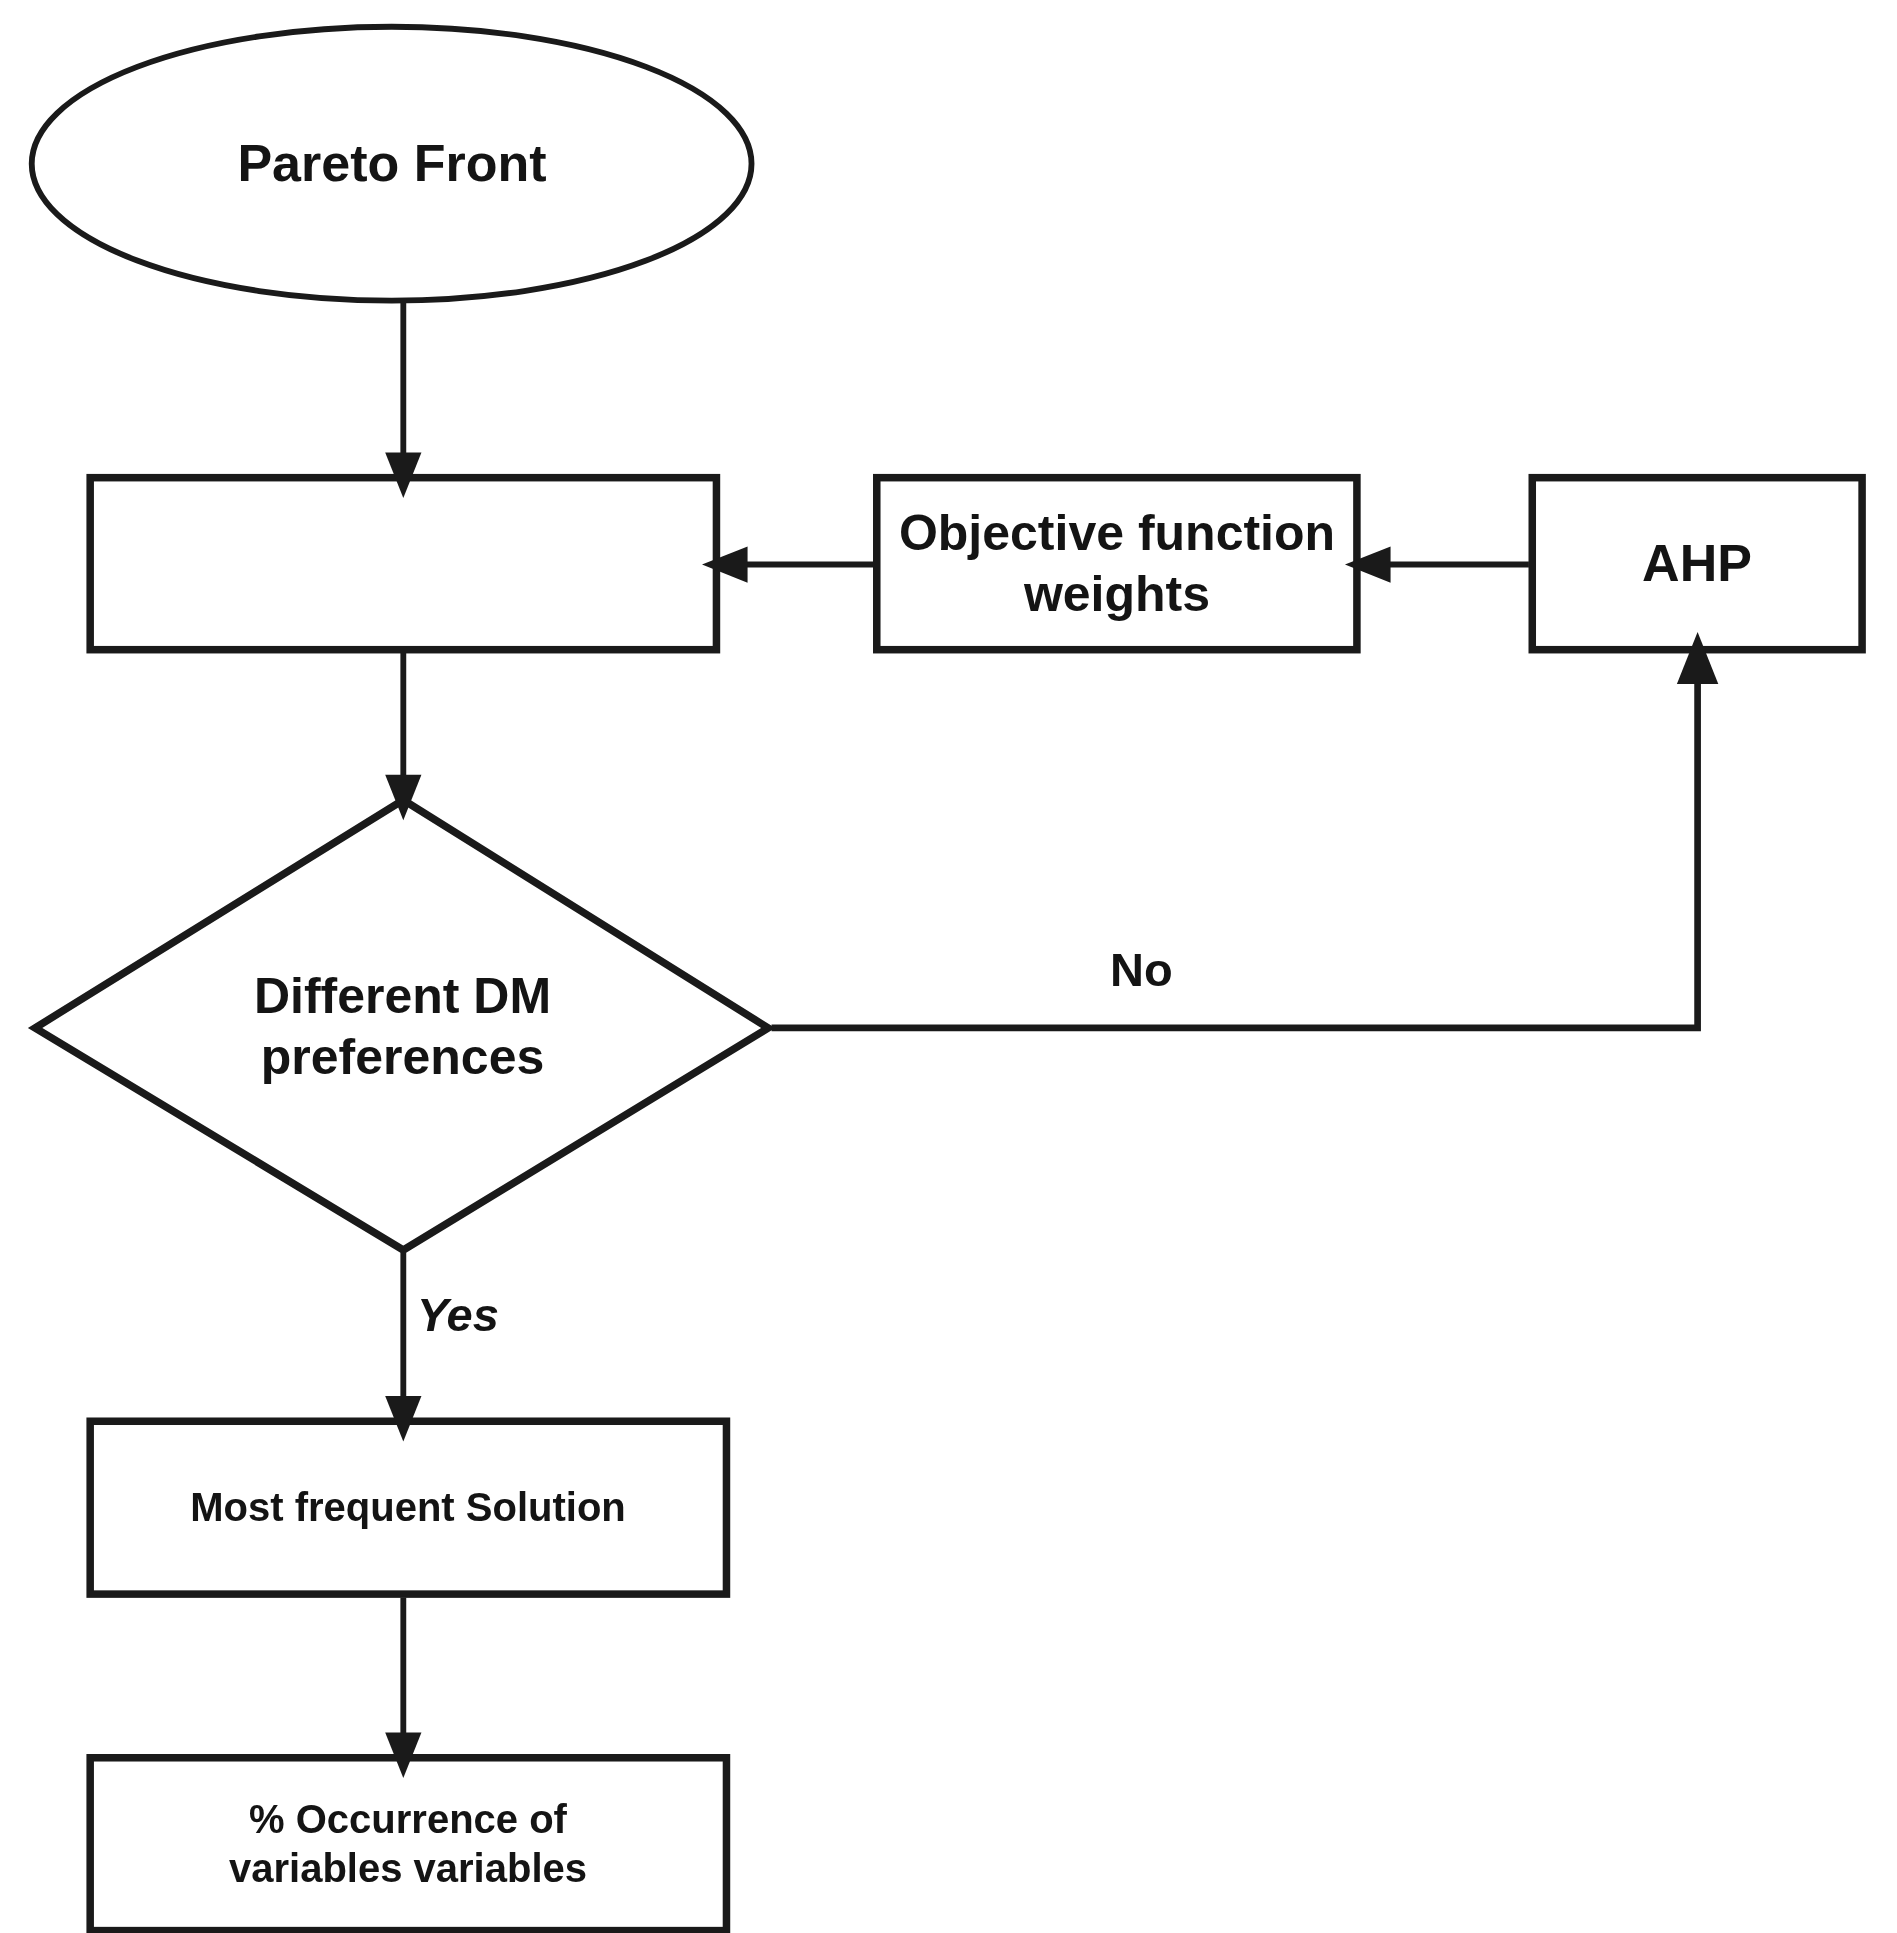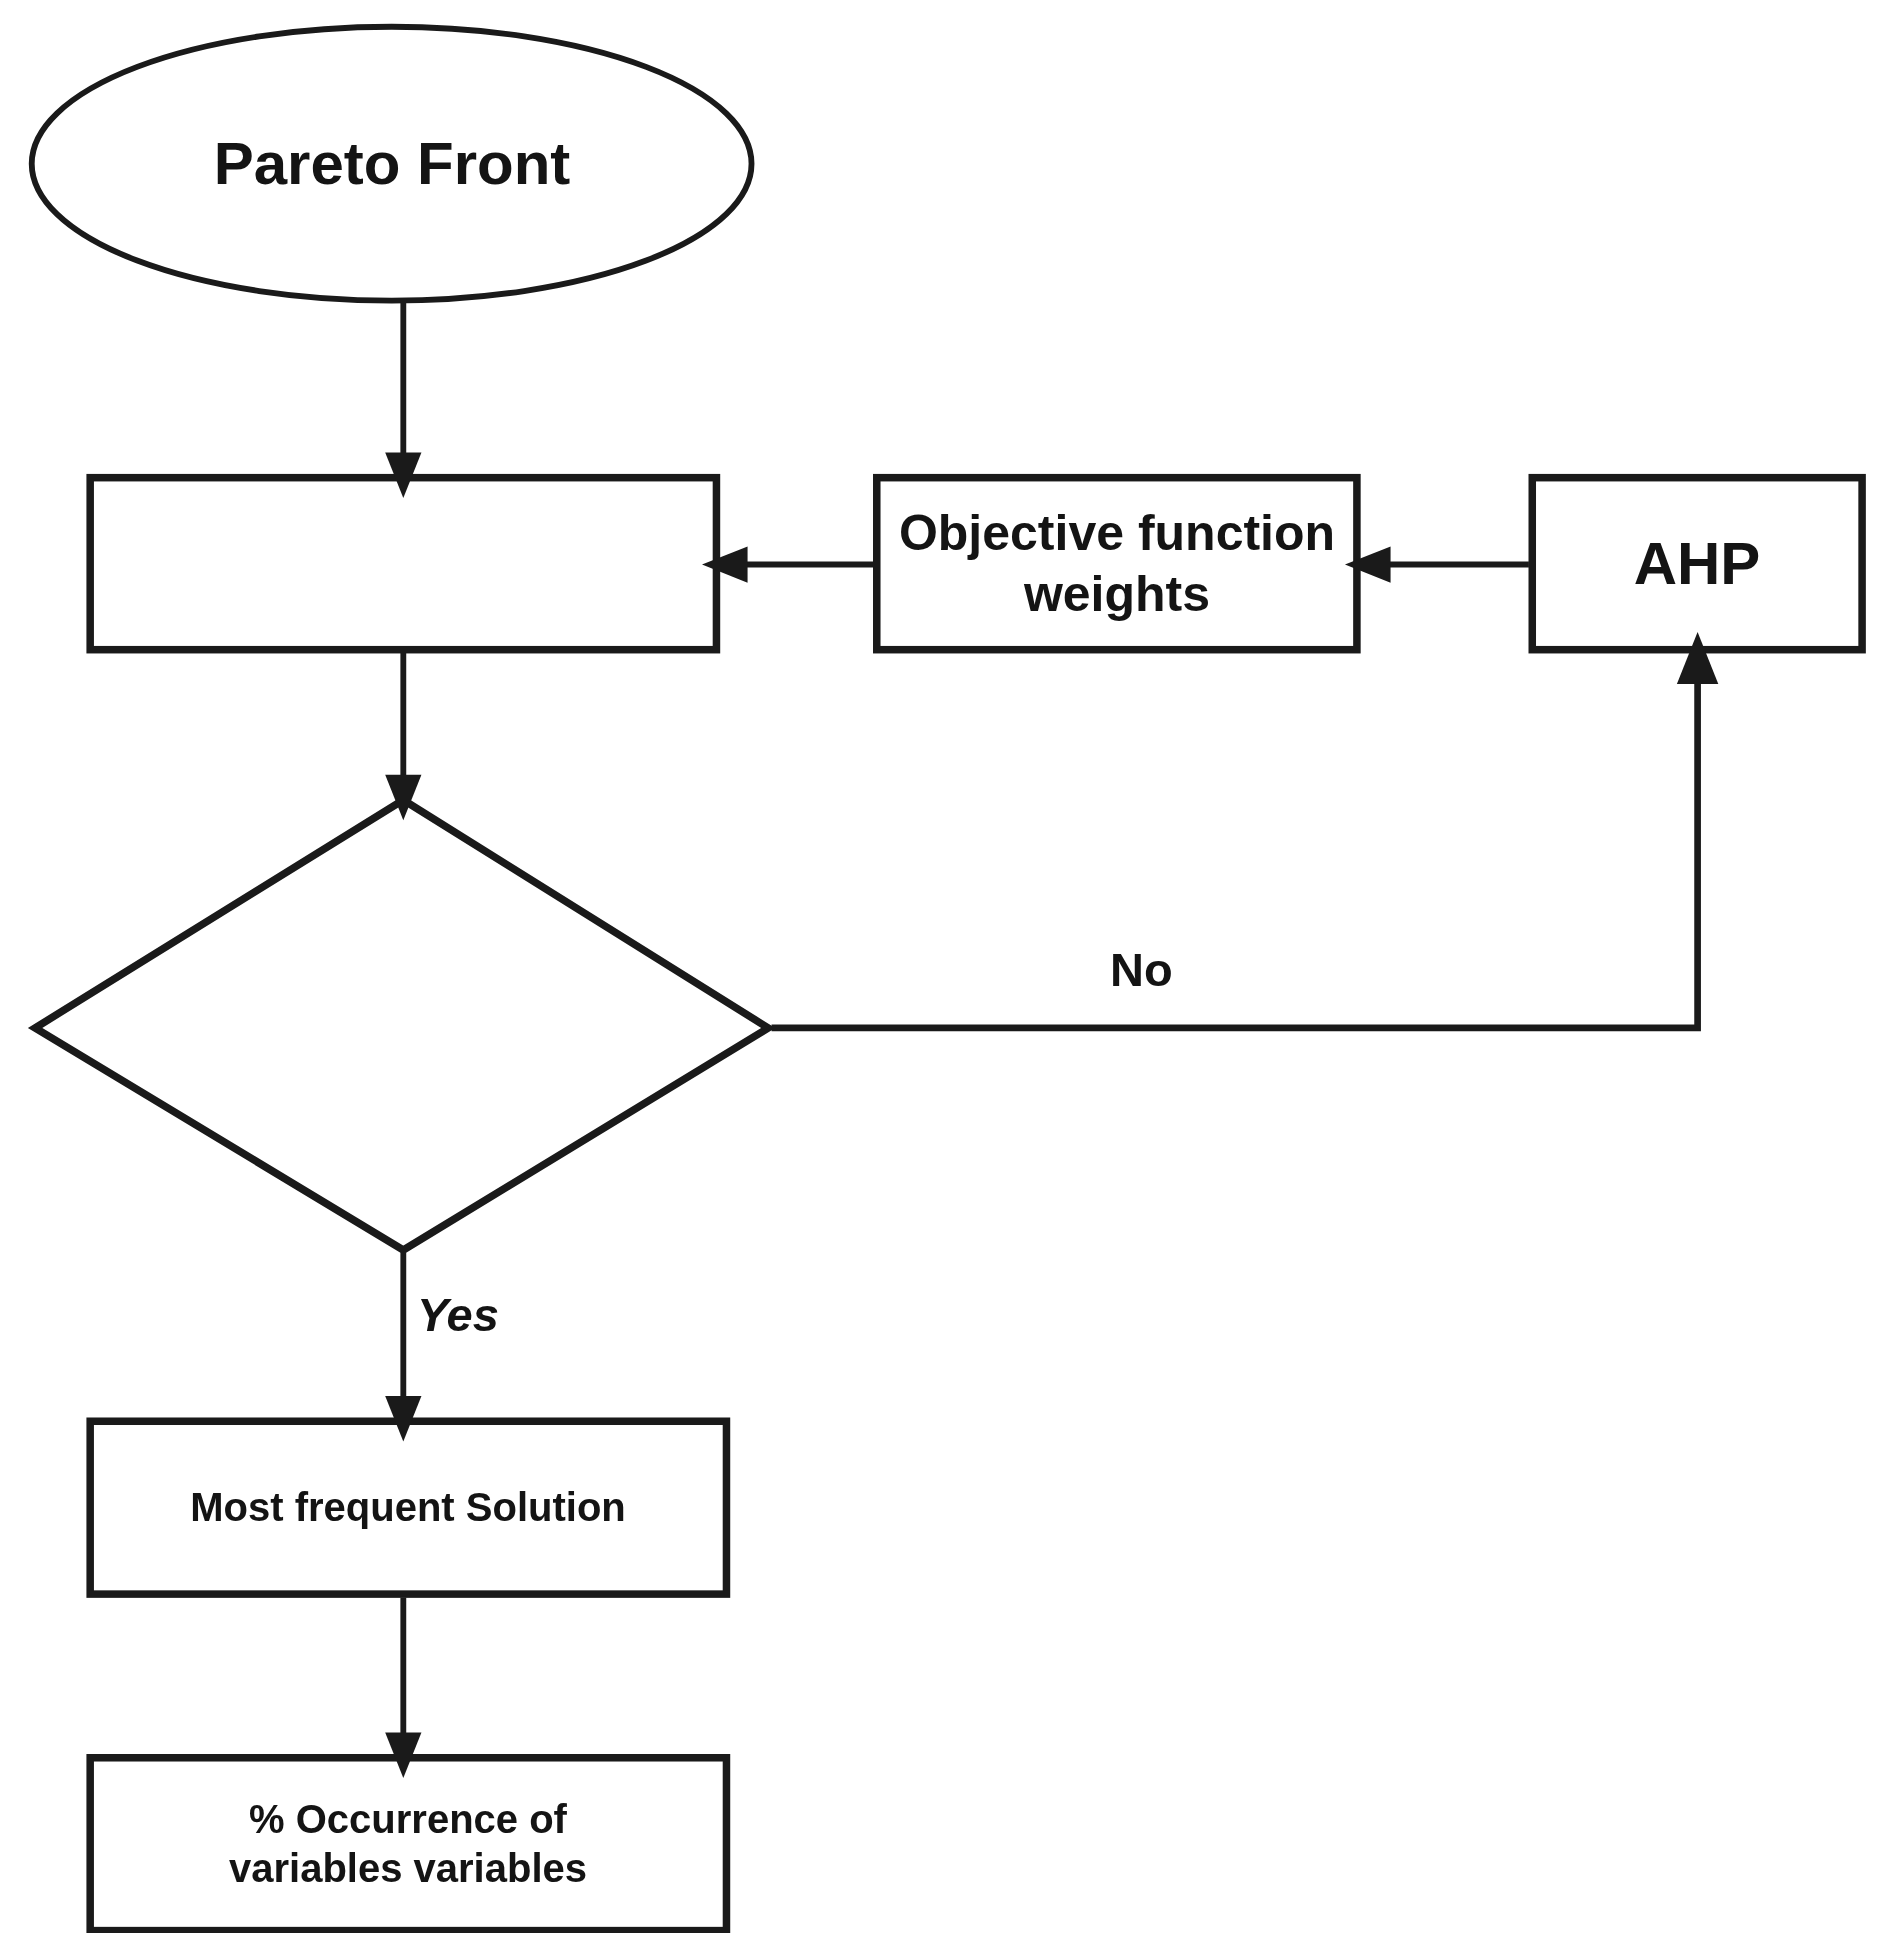--- a/index.html
+++ b/index.html
@@ -41,21 +41,21 @@
   .edge-label {
     position: absolute;
     color: #141414;
     font-weight: bold;
     font-family: "Liberation Sans", sans-serif;
     white-space: nowrap;
   }
   .t-56 { font-size: 47px; }
   .t-58 { font-size: 40px; }
   .t-60 { font-size: 50px; }
-  .t-62 { font-size: 60px; }
+  .t-62 { font-size: 52px; }
 </style>
 </head>
 <body>
 
 <div id="canvas">
 
   <svg id="flow-svg" viewBox="0 0 2273 2316" xmlns="http://www.w3.org/2000/svg">
     <defs>
       <marker id="arrowhead" markerWidth="9" markerHeight="9" refX="4.3" refY="4.5" orient="auto" markerUnits="strokeWidth">
         <path d="M 0.4 1.4 L 8.2 4.5 L 0.4 7.6 Z" fill="#1a1a1a"></path>
@@ -92,20 +92,22 @@
   </svg>
 
   <div class="node-label t-62" style="left:32px; top:27px; width:720px; height:274px;">Pareto Front</div>
 
 
   <div class="node-label t-62" style="left:1532px; top:478px; width:330px; height:172px;">AHP</div>
 
   <div class="node-label t-60" style="left:877px; top:478px; width:480px; height:172px;">Objective function
 weights</div>
 
+  <div class="node-label t-60" style="left:146px; top:943px; width:513px; height:167px;">Different DM
+preferences</div>
 
   <div class="node-label t-58" style="left:90px; top:1421px; width:636px; height:173px;">Most frequent Solution</div>
 
   <div class="node-label t-58" style="left:90px; top:1757px; width:636px; height:173px;">% Occurrence of
 variables variables</div>
 
   <div class="edge-label t-56" style="left:1110px; top:942px;">No</div>
 
   <div class="edge-label t-56" style="left:417px; top:1287px;font-style:italic;">Yes</div>
 

